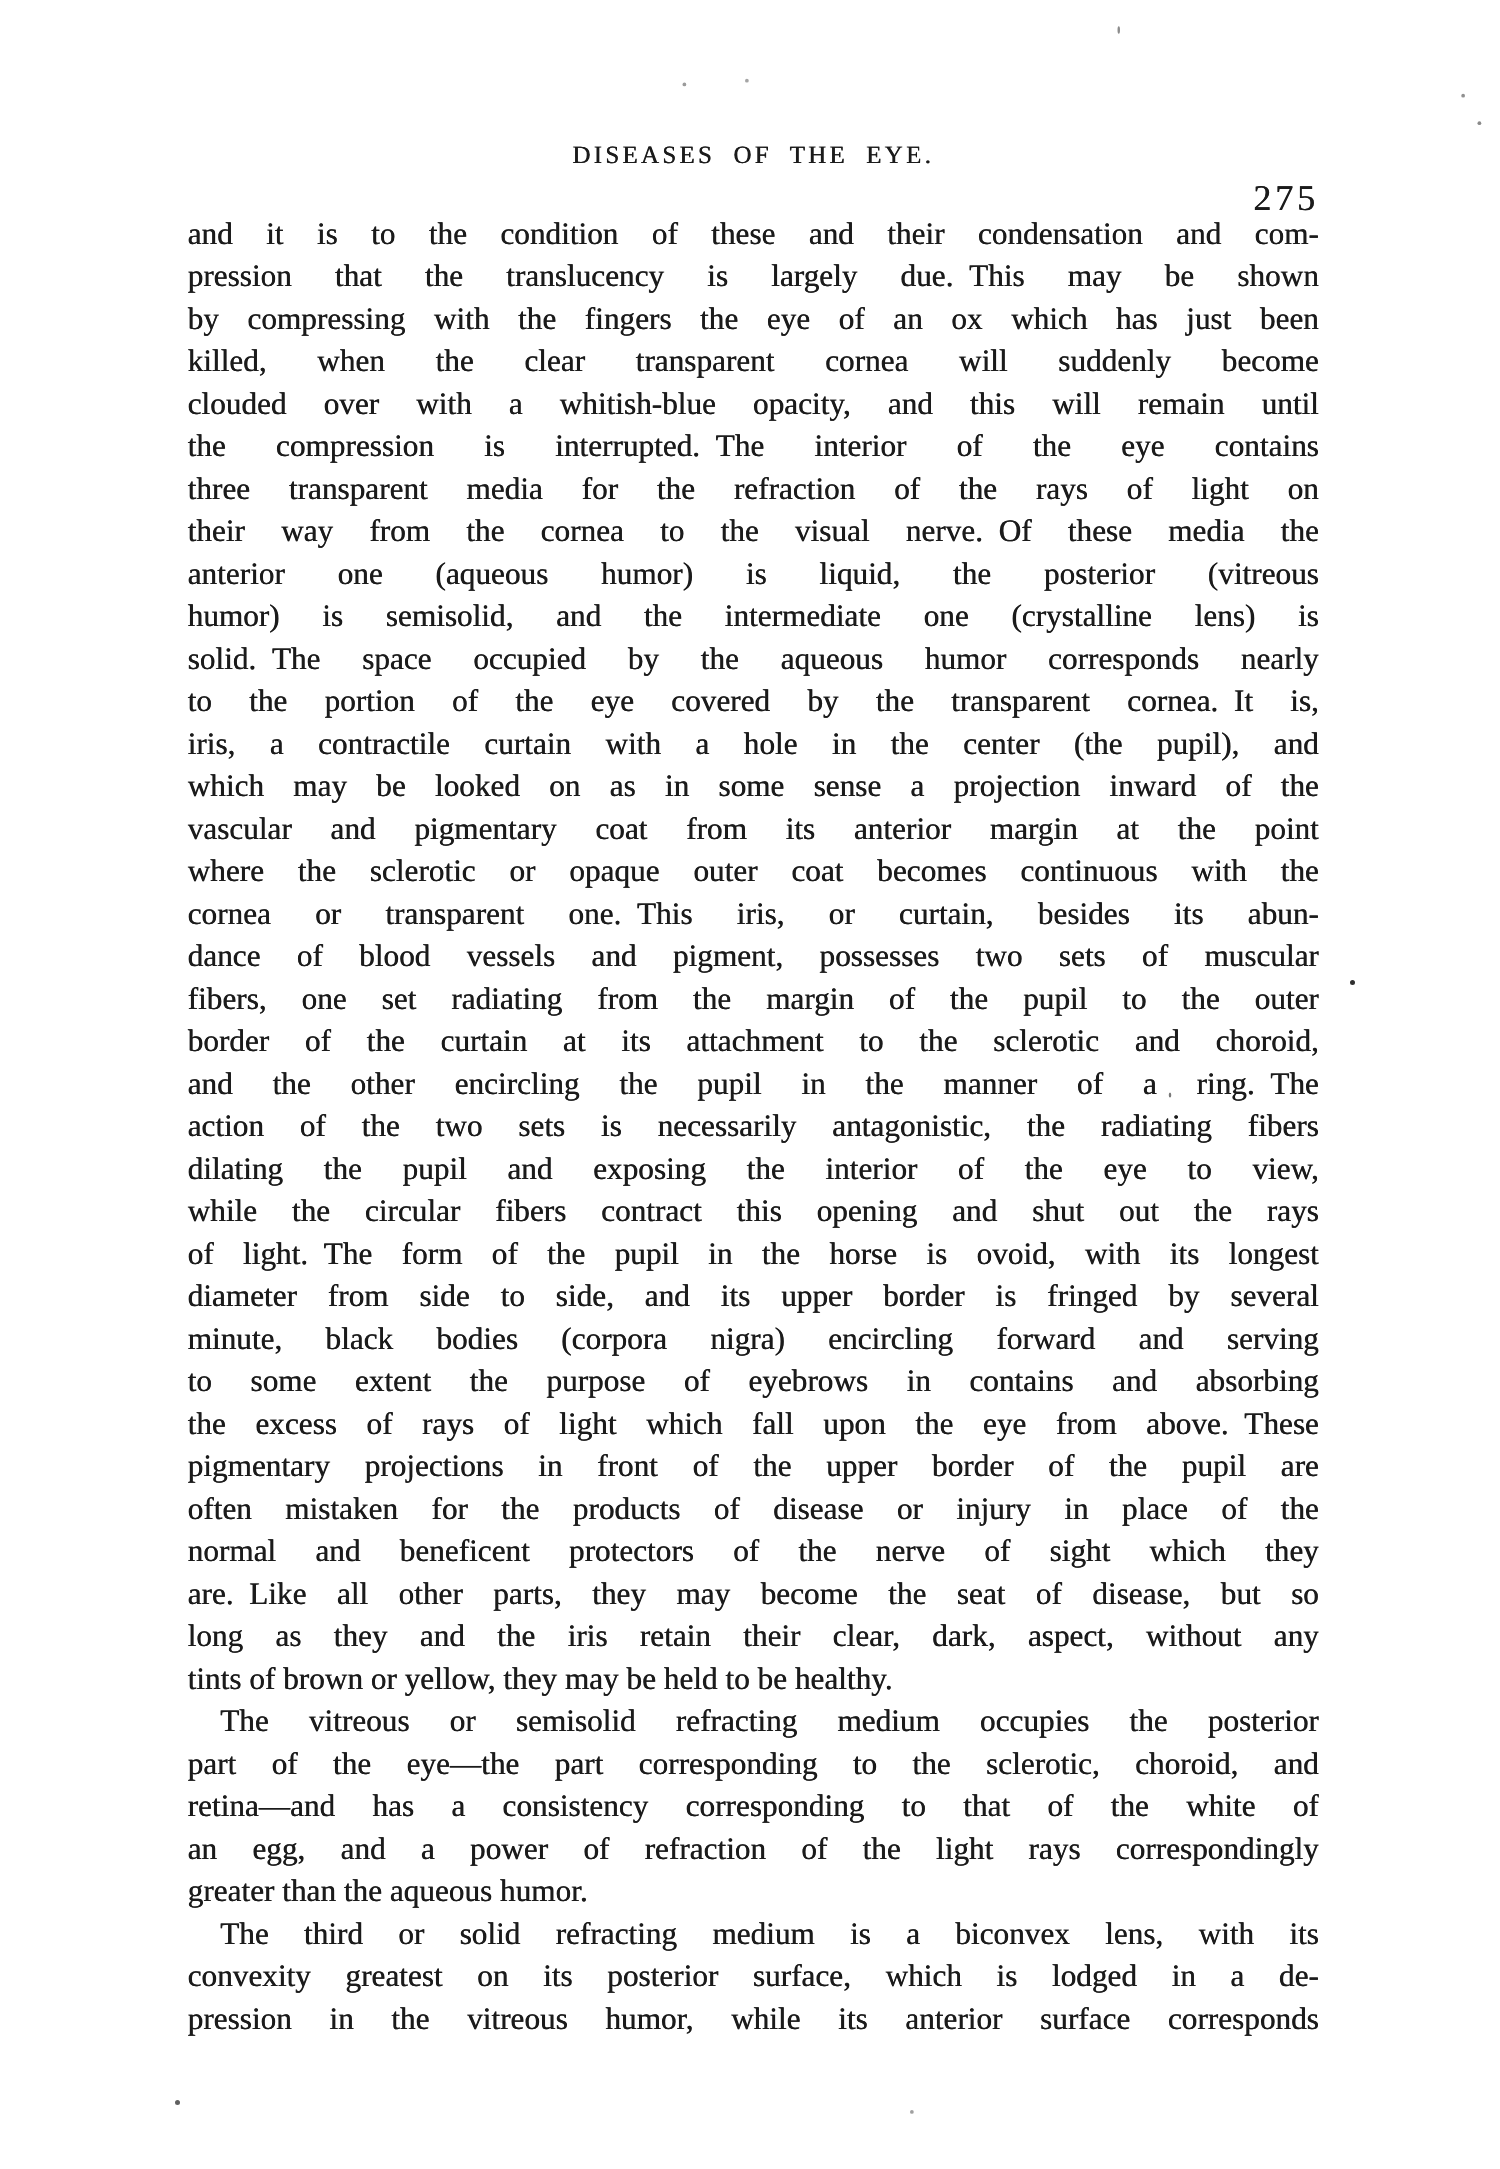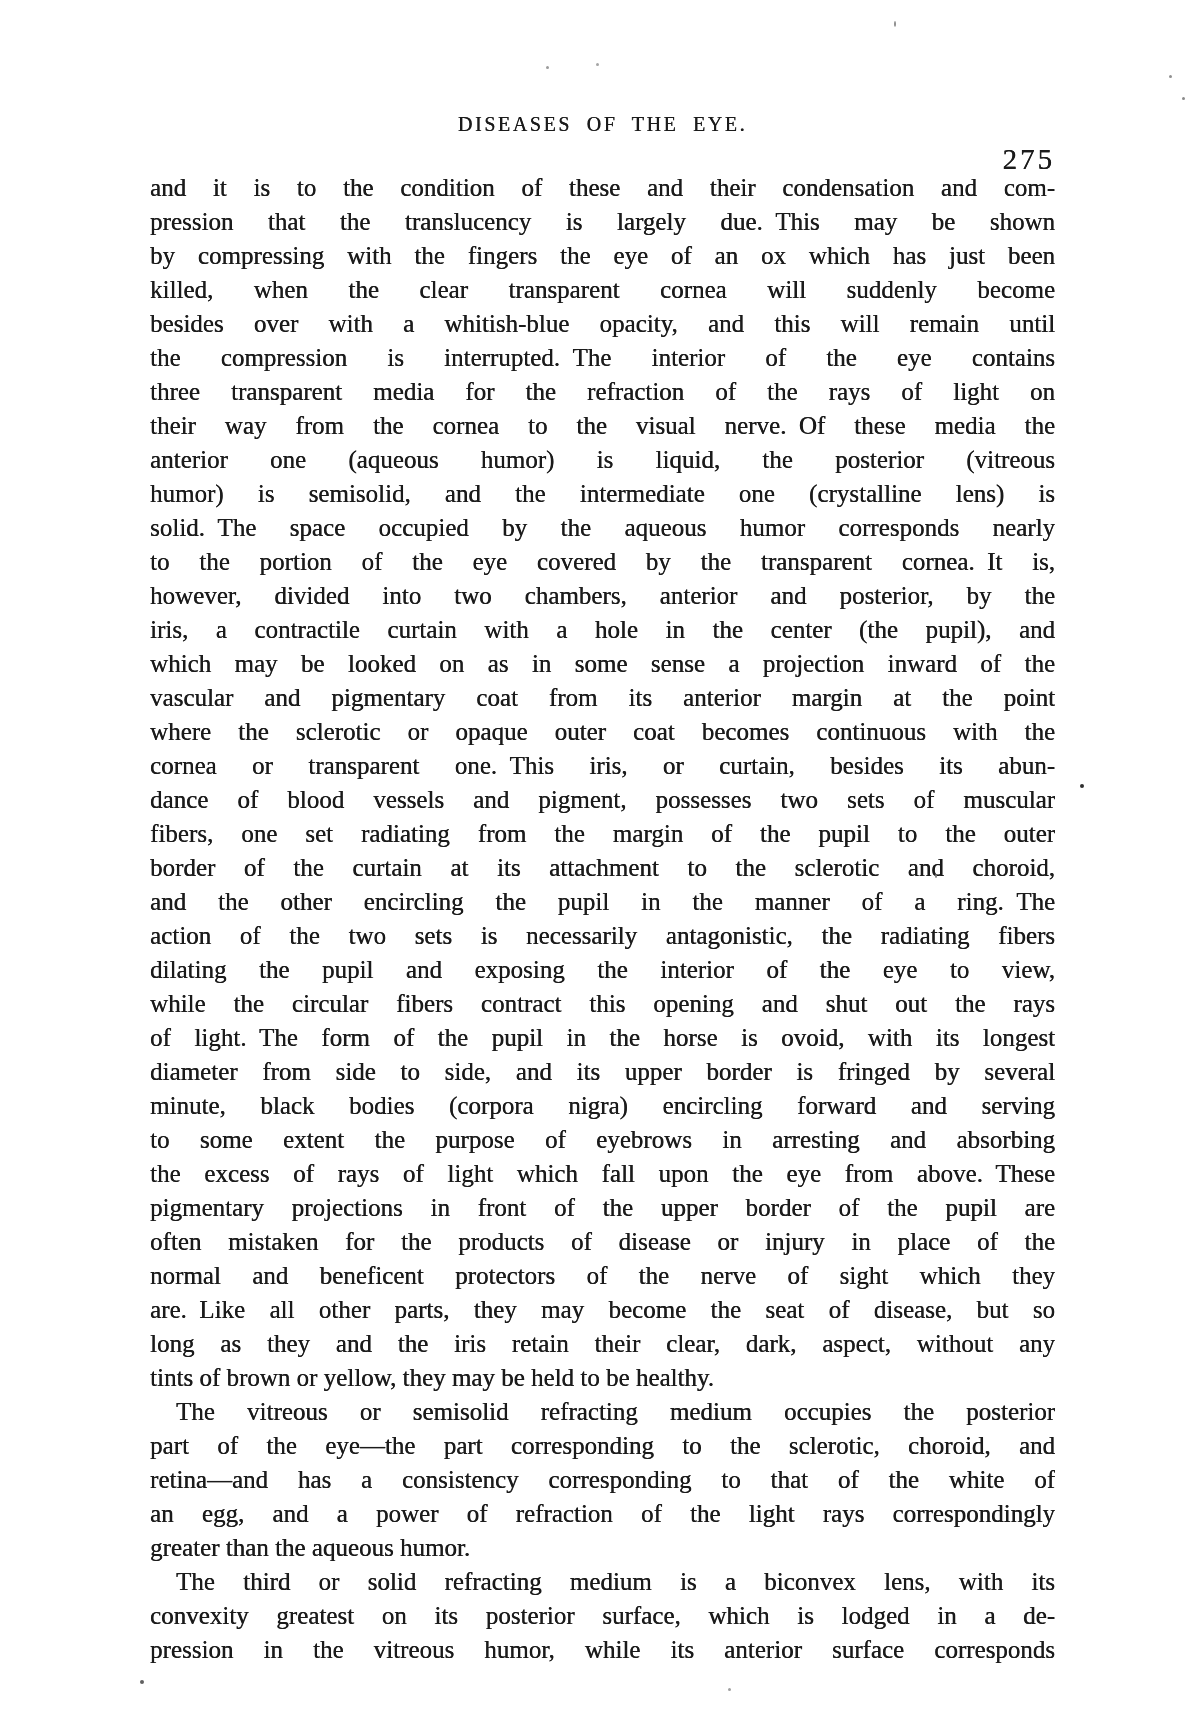--- a/index.html
+++ b/index.html
@@ -77,45 +77,44 @@
   <div class="header-row">
     <span class="running-title">DISEASES OF THE EYE.</span>
     <span class="page-number">275</span>
   </div>
 
   <div class="text-block" id="text-block">
       <div class="line">and it is to the condition of these and their condensation and com-</div>
       <div class="line">pression that the translucency is largely due. This may be shown</div>
       <div class="line">by compressing with the fingers the eye of an ox which has just been</div>
       <div class="line">killed, when the clear transparent cornea will suddenly become</div>
-      <div class="line">besides over with a whitish-blue opacity, and this will remain until</div>
+      <div class="line">clouded over with a whitish-blue opacity, and this will remain until</div>
       <div class="line">the compression is interrupted. The interior of the eye contains</div>
       <div class="line">three transparent media for the refraction of the rays of light on</div>
       <div class="line">their way from the cornea to the visual nerve. Of these media the</div>
       <div class="line">anterior one (aqueous humor) is liquid, the posterior (vitreous</div>
       <div class="line">humor) is semisolid, and the intermediate one (crystalline lens) is</div>
       <div class="line">solid. The space occupied by the aqueous humor corresponds nearly</div>
       <div class="line">to the portion of the eye covered by the transparent cornea. It is,</div>
-      <div class="line">however, divided into two chambers, anterior and posterior, by the</div>
       <div class="line">iris, a contractile curtain with a hole in the center (the pupil), and</div>
       <div class="line">which may be looked on as in some sense a projection inward of the</div>
       <div class="line">vascular and pigmentary coat from its anterior margin at the point</div>
       <div class="line">where the sclerotic or opaque outer coat becomes continuous with the</div>
       <div class="line">cornea or transparent one. This iris, or curtain, besides its abun-</div>
       <div class="line">dance of blood vessels and pigment, possesses two sets of muscular</div>
       <div class="line">fibers, one set radiating from the margin of the pupil to the outer</div>
       <div class="line">border of the curtain at its attachment to the sclerotic and choroid,</div>
       <div class="line">and the other encircling the pupil in the manner of a ring. The</div>
       <div class="line">action of the two sets is necessarily antagonistic, the radiating fibers</div>
       <div class="line">dilating the pupil and exposing the interior of the eye to view,</div>
       <div class="line">while the circular fibers contract this opening and shut out the rays</div>
       <div class="line">of light. The form of the pupil in the horse is ovoid, with its longest</div>
       <div class="line">diameter from side to side, and its upper border is fringed by several</div>
       <div class="line">minute, black bodies (corpora nigra) encircling forward and serving</div>
-      <div class="line">to some extent the purpose of eyebrows in arresting and absorbing</div>
+      <div class="line">to some extent the purpose of eyebrows in contains and absorbing</div>
       <div class="line">the excess of rays of light which fall upon the eye from above. These</div>
       <div class="line">pigmentary projections in front of the upper border of the pupil are</div>
       <div class="line">often mistaken for the products of disease or injury in place of the</div>
       <div class="line">normal and beneficent protectors of the nerve of sight which they</div>
       <div class="line">are. Like all other parts, they may become the seat of disease, but so</div>
       <div class="line">long as they and the iris retain their clear, dark, aspect, without any</div>
       <div class="line end">tints of brown or yellow, they may be held to be healthy.</div>
       <div class="line indent">The vitreous or semisolid refracting medium occupies the posterior</div>
       <div class="line">part of the eye—the part corresponding to the sclerotic, choroid, and</div>
       <div class="line">retina—and has a consistency corresponding to that of the white of</div>

